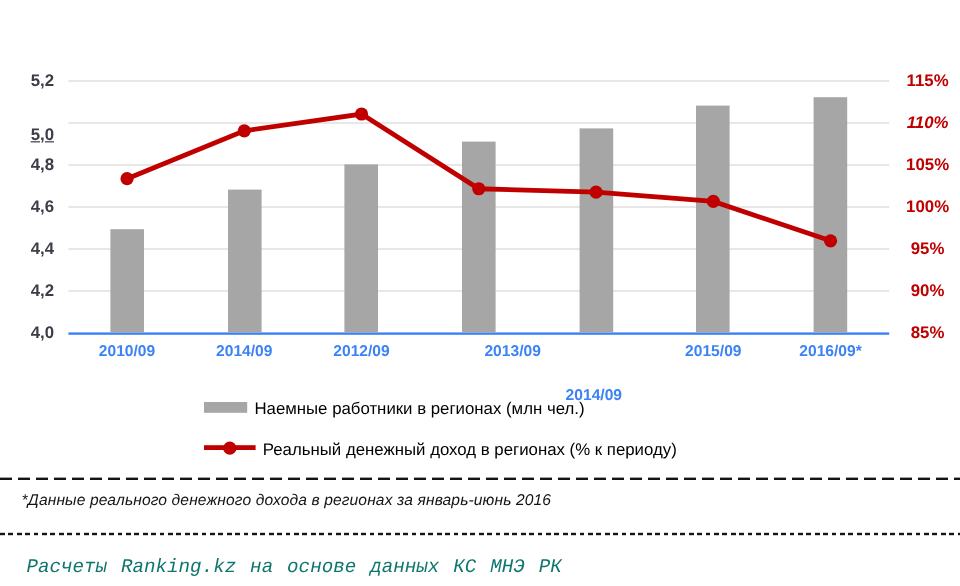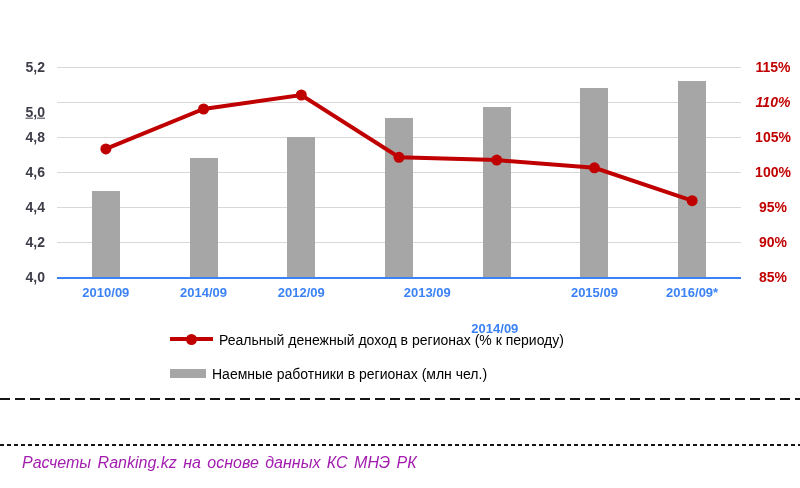--- a/index.html
+++ b/index.html
@@ -40,21 +40,21 @@
   .swatch-line .dot{position:absolute;left:16px;top:0;width:11px;height:11px;border-radius:50%;background:#c00000;}
   .legend-label{margin-left:6px;font-size:14px;color:#000;}
   
   .dash{position:absolute;left:0;width:800px;}
   .dash-a{top:398px;height:2px;background:repeating-linear-gradient(90deg,#141414 0 10px,transparent 10px 15px);}
   .dash-b{top:444px;height:2px;background:repeating-linear-gradient(90deg,#141414 0 4px,transparent 4px 7px);}
   .footnote{
     position:absolute;left:18px;top:409px;font-size:13px;font-style:italic;color:#141414;letter-spacing:.1px;
   }
   .source{
-    position:absolute;left:22px;top:454px;font-size:16px;font-style:italic;color:#a21caf;word-spacing:2px;
+    position:absolute;left:22px;top:464px;font-size:16px;font-style:italic;color:#0f766e;word-spacing:2px;font-family:Liberation Mono, monospace;
   }
 </style>
 </head>
 <body>
 
 <div class="canvas">
 
 
   <div class="plot" id="plot">
     <div id="gridlines">
@@ -108,29 +108,30 @@
         <div class="x-label" style="left: 195.429px; width: 97.7143px;">2012/09</div>
         <div class="x-label" style="left: 296px; width: 97.7143px; text-align: right;">2013/09</div>
         <div class="x-label" style="left: 389px; width: 97.7143px; margin-top: 36px;">2014/09</div>
         <div class="x-label" style="left: 488.571px; width: 97.7143px;">2015/09</div>
         <div class="x-label" style="left: 586.286px; width: 97.7143px;">2016/09*</div>
       </div>
   </div>
 
   <div class="legend">
     <div class="legend-row">
+      <span class="swatch-bar"></span>
+      <span class="legend-label">Наемные работники в регионах (млн чел.)</span>
+    </div>
+    <div class="legend-row">
       <span class="swatch-line">
         <span class="stroke"></span>
         <span class="dot"></span>
       </span>
       <span class="legend-label">Реальный денежный доход в регионах (% к периоду)</span>
     </div>
-    <div class="legend-row">
-      <span class="swatch-bar"></span>
-      <span class="legend-label">Наемные работники в регионах (млн чел.)</span>
-    </div>
   </div>
 
   <div class="dash dash-a"></div>
+  <div class="footnote">*Данные реального денежного дохода в регионах за январь-июнь 2016</div>
   <div class="dash dash-b"></div>
   <div class="source">Расчеты Ranking.kz на основе данных КС МНЭ РК</div>
 
 </div>
 
 </body></html>

